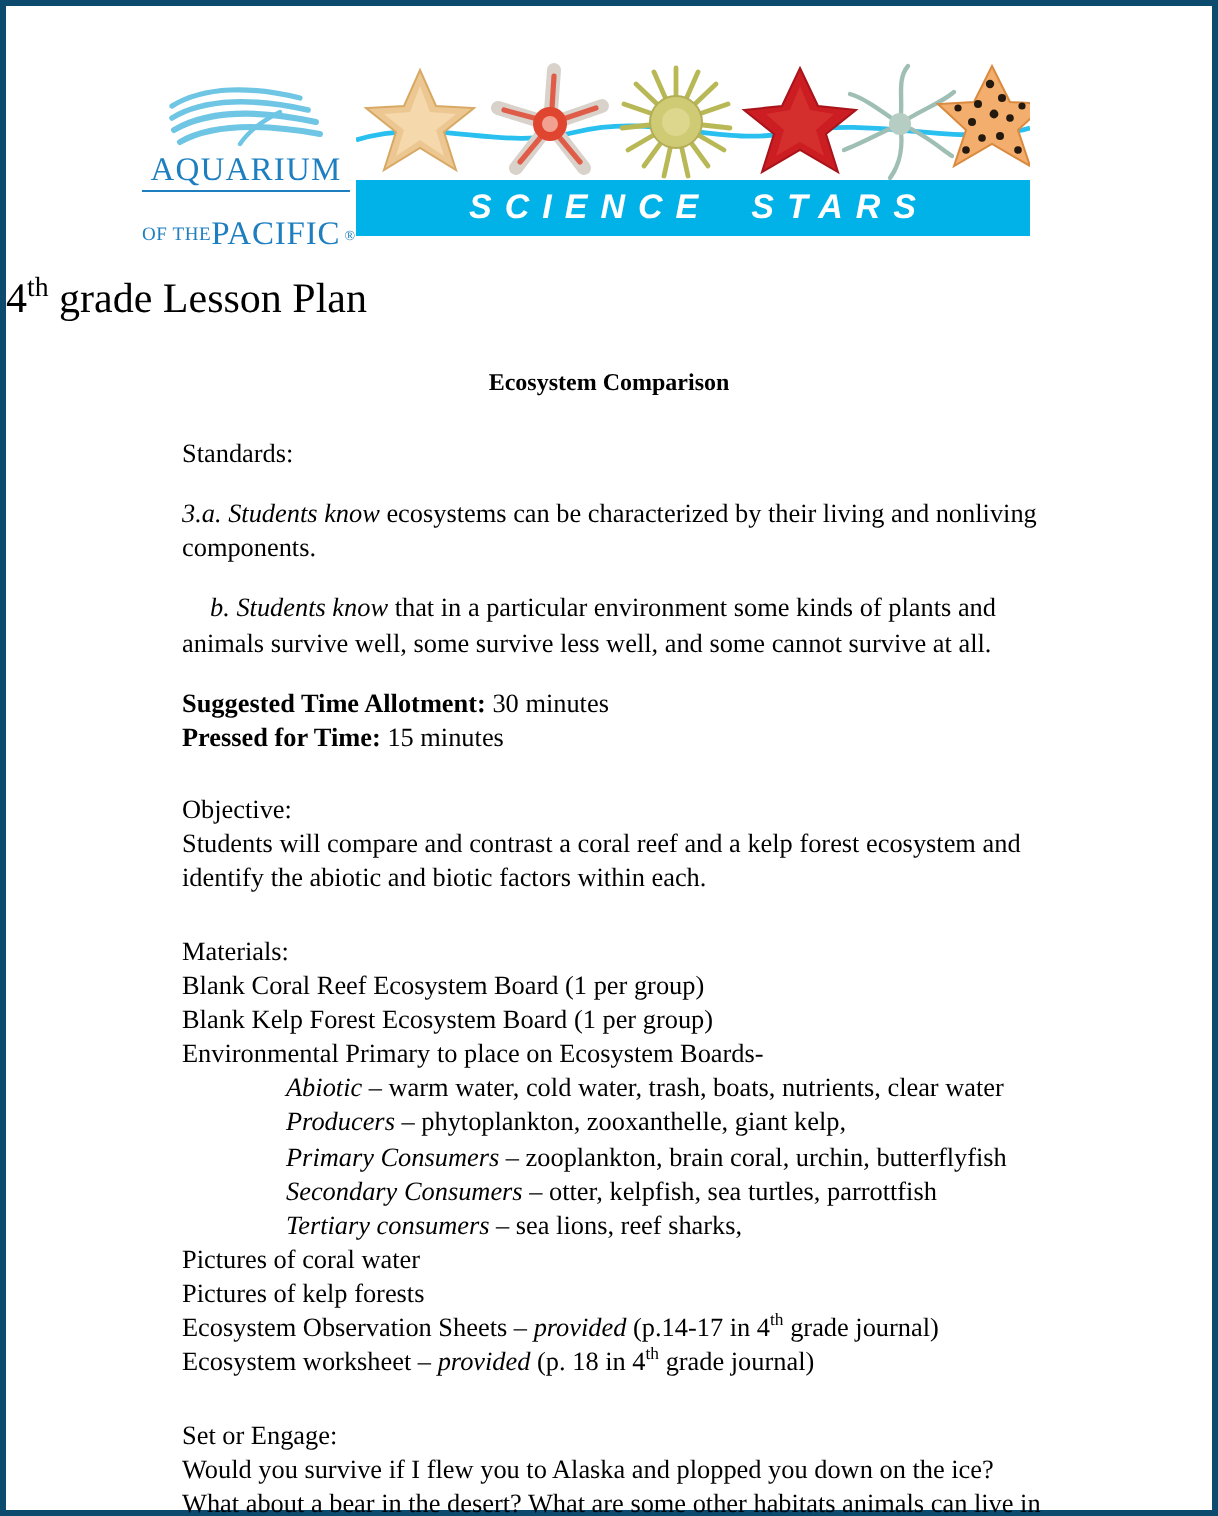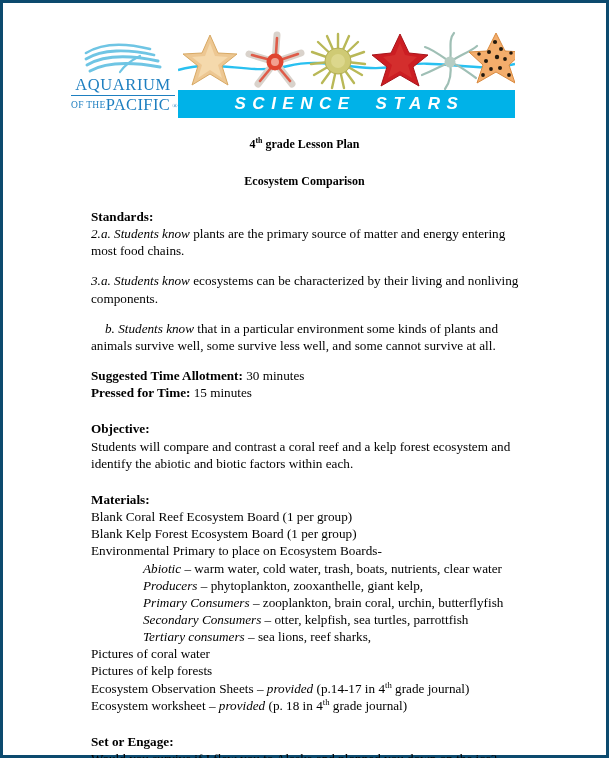--- a/index.html
+++ b/index.html
@@ -48,21 +48,21 @@
     font-size: 16.5px;
     letter-spacing: 0.6px;
     color: #1e7fc0;
     line-height: 1;
     border-bottom: 1.2px solid #1e7fc0;
     padding-bottom: 1px;
     display: block;
   }
   .logo-line2 {
     display: block;
-    margin-top: 1px;
+    margin-top: 13px;
     color: #1e7fc0;
     line-height: 1;
     white-space: nowrap;
   }
   .logo-of {
     font-size: 9.5px;
     letter-spacing: 0.3px;
     vertical-align: 2px;
   }
   .logo-word2 {
@@ -104,42 +104,41 @@
     letter-spacing: 6.5px;
     display: flex;
     align-items: center;
     justify-content: center;
     text-indent: 6px;
   }
   .sciencebar .gap { display: inline-block; width: 14px; }
 
   
   .doc-title {
-    text-align: center;
-    font-weight: bold;
-    font-size: 12px;
+    font-weight: normal;
+    font-size: 21px;
     margin-top: 14px;
   }
   .doc-subtitle {
     text-align: center;
     font-weight: bold;
     font-size: 12px;
     margin-top: 22px;
   }
   sup { font-size: 0.66em; vertical-align: super; line-height: 0; }
 
   
   .body {
     margin: 0;
     padding: 0 78px 0 88px;
     font-size: 13.2px;
     line-height: 1.30;
   }
   .sec-head {
-    font-weight: bold;
+    font-weight: normal;
     margin-top: 19px;
   }
   p.blk {
     margin: 0;
   }
   p.spaced { margin-top: 13px; }
   .ital { font-style: italic; }
   .bold { font-weight: bold; }
   .indent-hang { text-indent: 14px; }
   .indent1 { padding-left: 52px; }
@@ -263,21 +262,20 @@
   </div>
 
   <div class="doc-title">
     <span>4</span><sup>th</sup><span> grade Lesson Plan</span>
   </div>
   <div class="doc-subtitle">Ecosystem Comparison</div>
 
   <div class="body">
 
     <div class="sec-head">Standards:</div>
-    <p class="blk"><span class="ital">2.a. </span><span class="ital">Students know</span><span> plants are the primary source of matter and energy entering most food chains.</span></p>
 
     <p class="blk spaced"><span class="ital">3.a. </span><span class="ital">Students know</span><span> ecosystems can be characterized by their living and nonliving components.</span></p>
 
     <p class="blk spaced indent-hang"><span class="ital">b. </span><span class="ital">Students know</span><span> that in a particular environment some kinds of plants and animals survive well, some survive less well, and some cannot survive at all.</span></p>
 
     <p class="blk spaced"><span class="bold">Suggested Time Allotment:</span><span> 30 minutes</span></p>
     <p class="blk"><span class="bold">Pressed for Time:</span><span> 15 minutes</span></p>
 
     <div class="sec-head">Objective:</div>
     <p class="blk">Students will compare and contrast a coral reef and a kelp forest ecosystem and identify the abiotic and biotic factors within each.</p>

